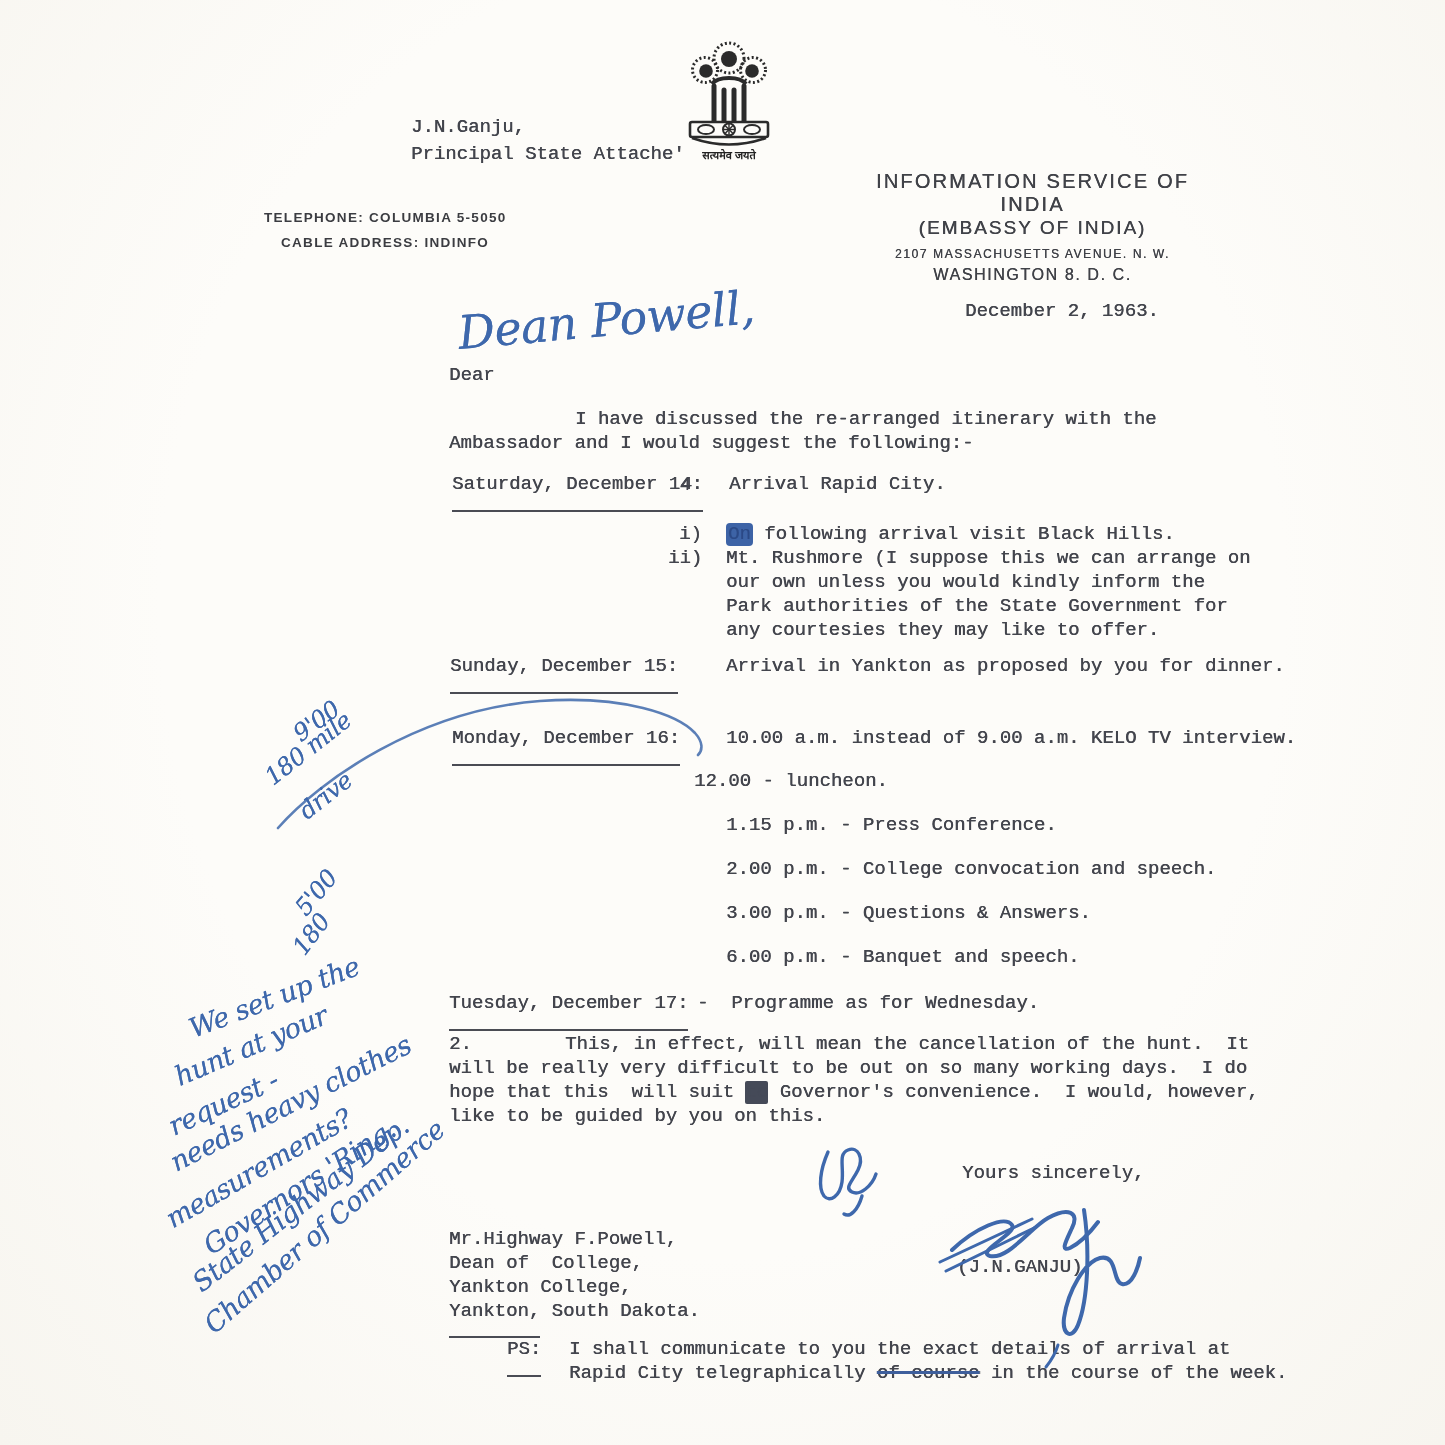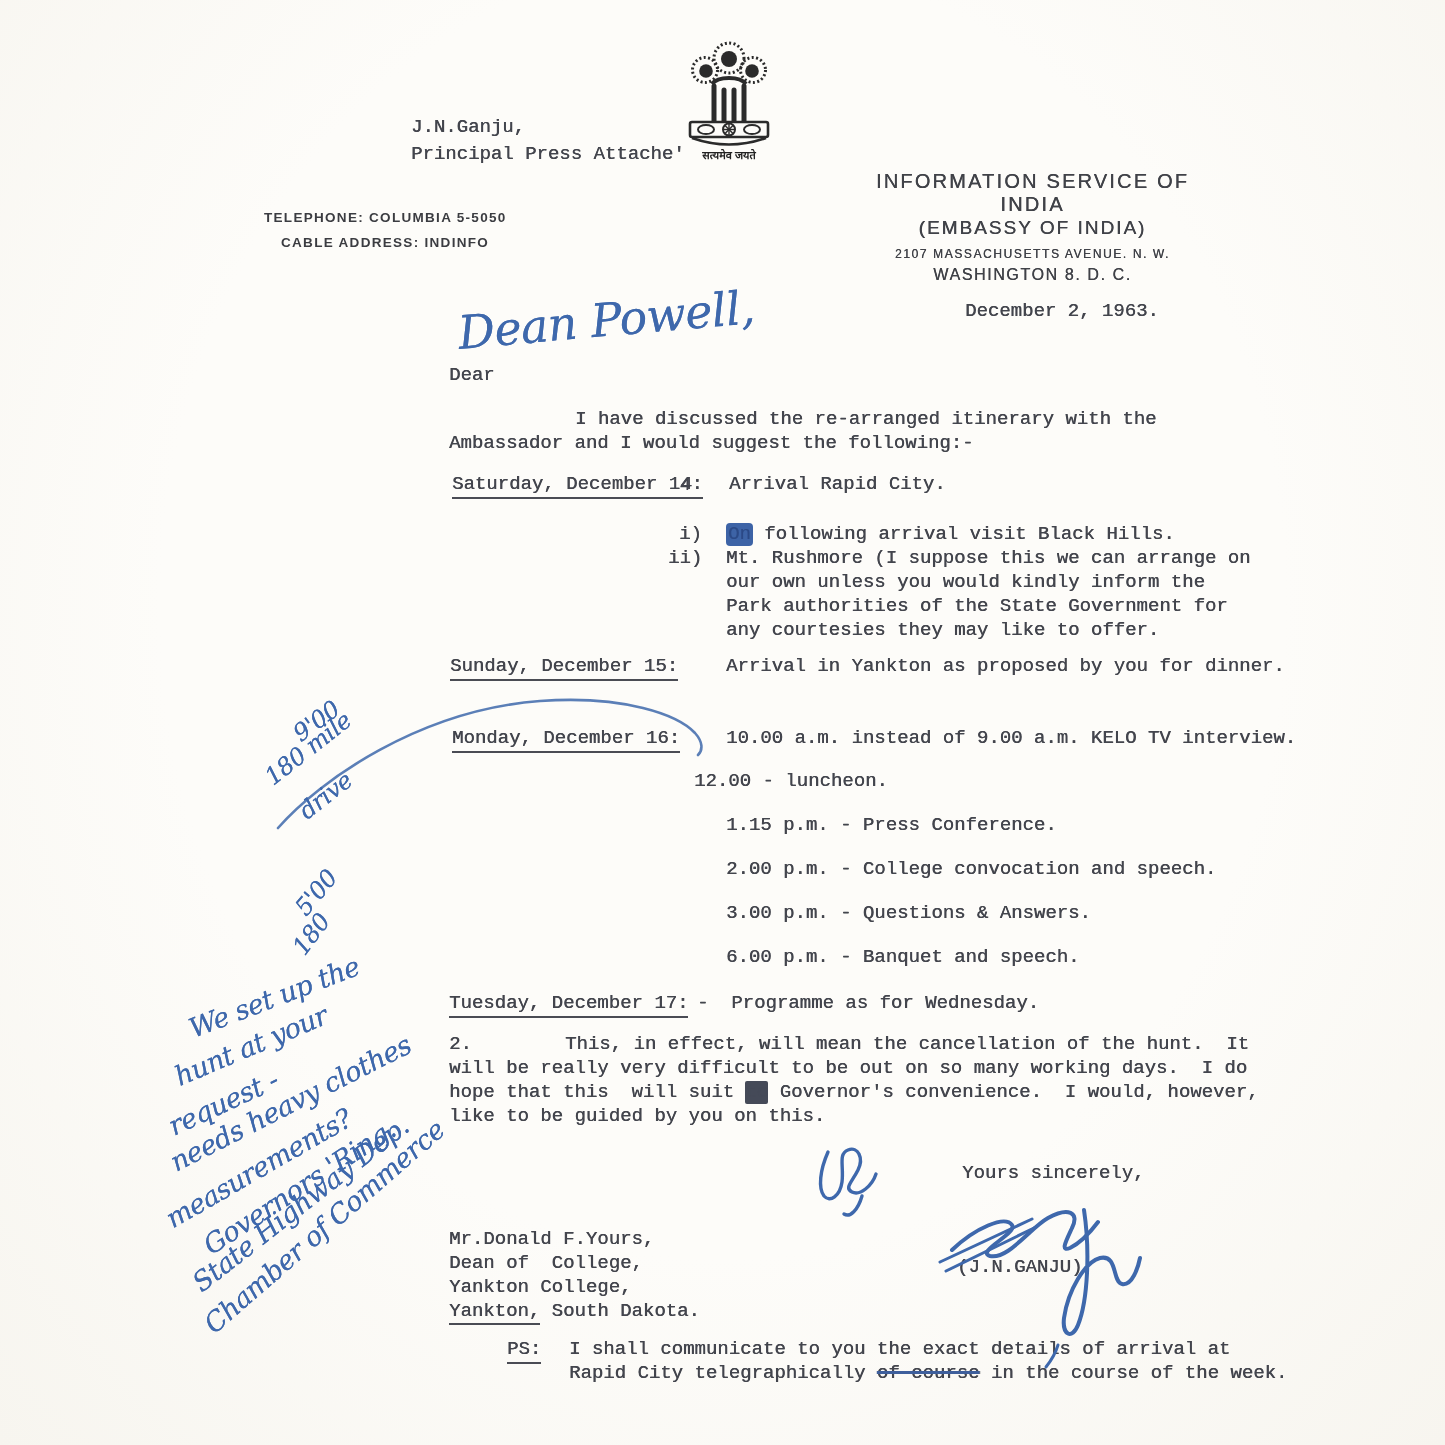--- a/index.html
+++ b/index.html
@@ -8,21 +8,21 @@
     background:radial-gradient(ellipse at 50% 42%, #fdfcf9 55%, #f7f5ef 100%);
     font-family:"Liberation Sans", sans-serif;
   }
   .typed{
     position:absolute;white-space:pre;
     font-family:"Liberation Mono","DejaVu Sans Mono",monospace;
     font-size:19px;line-height:23px;color:#43454d;
     text-shadow:0.4px 0 currentColor;
     margin-left:29px;
   }
-  .u{border-bottom:2px solid #4a4c54;padding-bottom:1px;}
+  .u{border-bottom:2px solid #4a4c54;padding-bottom:14px;}
   .printed{
     position:absolute;white-space:pre;color:#3b3c41;
     font-family:"Liberation Sans",sans-serif;font-weight:bold;
   }
   .org{position:absolute;text-align:center;color:#404248;font-family:"Liberation Sans",sans-serif;}
   .org div{text-shadow:0.3px 0 currentColor;}
   .hand{
     position:absolute;white-space:nowrap;
     font-family:"DejaVu Serif",serif;font-style:italic;
     color:#3e68ac;transform-origin:left center;
@@ -65,21 +65,21 @@
       <line x1="59" y1="97.5" x2="67" y2="105.5"></line>
       <line x1="67" y1="97.5" x2="59" y2="105.5"></line>
     </g>
     <ellipse cx="40" cy="101.5" rx="8" ry="4.6" fill="none" stroke="#2b2b2b" stroke-width="2"></ellipse>
     <ellipse cx="86" cy="101.5" rx="8" ry="4.6" fill="none" stroke="#2b2b2b" stroke-width="2"></ellipse>
     <path d="M26 110 Q63 123 100 110" stroke="#2b2b2b" stroke-width="2.6" fill="none"></path>
     <text x="63" y="131" text-anchor="middle" font-size="11" font-weight="bold" fill="#222">सत्यमेव जयते</text>
   </svg>
 
   <div class="typed" style="left:382px;top:116px">J.N.Ganju,</div>
-  <div class="typed" style="left:382px;top:143px">Principal Press Attache'</div>
+  <div class="typed" style="left:382px;top:143px">Principal State Attache'</div>
 
   <div class="printed" style="left:264px;top:210px;font-size:13.5px;letter-spacing:1.3px">TELEPHONE: COLUMBIA 5-5050</div>
   <div class="printed" style="left:281px;top:235px;font-size:13.5px;letter-spacing:1.3px">CABLE ADDRESS: INDINFO</div>
 
   <div class="org" style="left:845px;top:170px;width:375px">
     <div style="font-size:20px;letter-spacing:2.2px">INFORMATION SERVICE OF INDIA</div>
     <div style="font-size:19px;letter-spacing:2px;margin-top:1px">(EMBASSY OF INDIA)</div>
     <div style="font-size:12px;letter-spacing:1.6px;margin-top:8px">2107 MASSACHUSETTS AVENUE. N. W.</div>
     <div style="font-size:16px;letter-spacing:1.6px;margin-top:5px">WASHINGTON 8. D. C.</div>
   </div>
@@ -119,21 +119,21 @@
 
   <div class="typed" style="left:420px;top:1033px">2.</div>
   <div class="typed" style="left:536px;top:1033px">This, in effect, will mean the cancellation of the hunt.  It</div>
   <div class="typed" style="left:420px;top:1057px">will be really very difficult to be out on so many working days.  I do</div>
   <div class="typed" style="left:420px;top:1081px"><span>hope that this  will suit </span><span class="blot2">to</span><span> Governor's convenience.  I would, however,</span></div>
   <div class="typed" style="left:420px;top:1105px">like to be guided by you on this.</div>
 
   <div class="typed" style="left:933px;top:1162px">Yours sincerely,</div>
   <div class="typed" style="left:928px;top:1256px">(J.N.GANJU)</div>
 
-  <div class="typed" style="left:420px;top:1228px">Mr.Donald F.Yours,</div>
+  <div class="typed" style="left:420px;top:1228px">Mr.Highway F.Powell,</div>
   <div class="typed" style="left:420px;top:1252px">Dean of  College,</div>
   <div class="typed" style="left:420px;top:1276px">Yankton College,</div>
   <div class="typed" style="left:420px;top:1300px"><span class="u">Yankton,</span><span> South Dakota.</span></div>
 
   <div class="typed u" style="left:478px;top:1338px">PS:</div>
   <div class="typed" style="left:540px;top:1338px">I shall communicate to you the exact details of arrival at</div>
   <div class="typed" style="left:540px;top:1362px"><span>Rapid City telegraphically </span><span class="struck">of course</span><span> in the course of the week.</span></div>
 
   <div class="hand" style="left:296px;top:722px;font-size:24px;transform:rotate(-36deg)">9'00</div>
   <div class="hand" style="left:268px;top:766px;font-size:24px;transform:rotate(-38deg)">180 mile</div>

